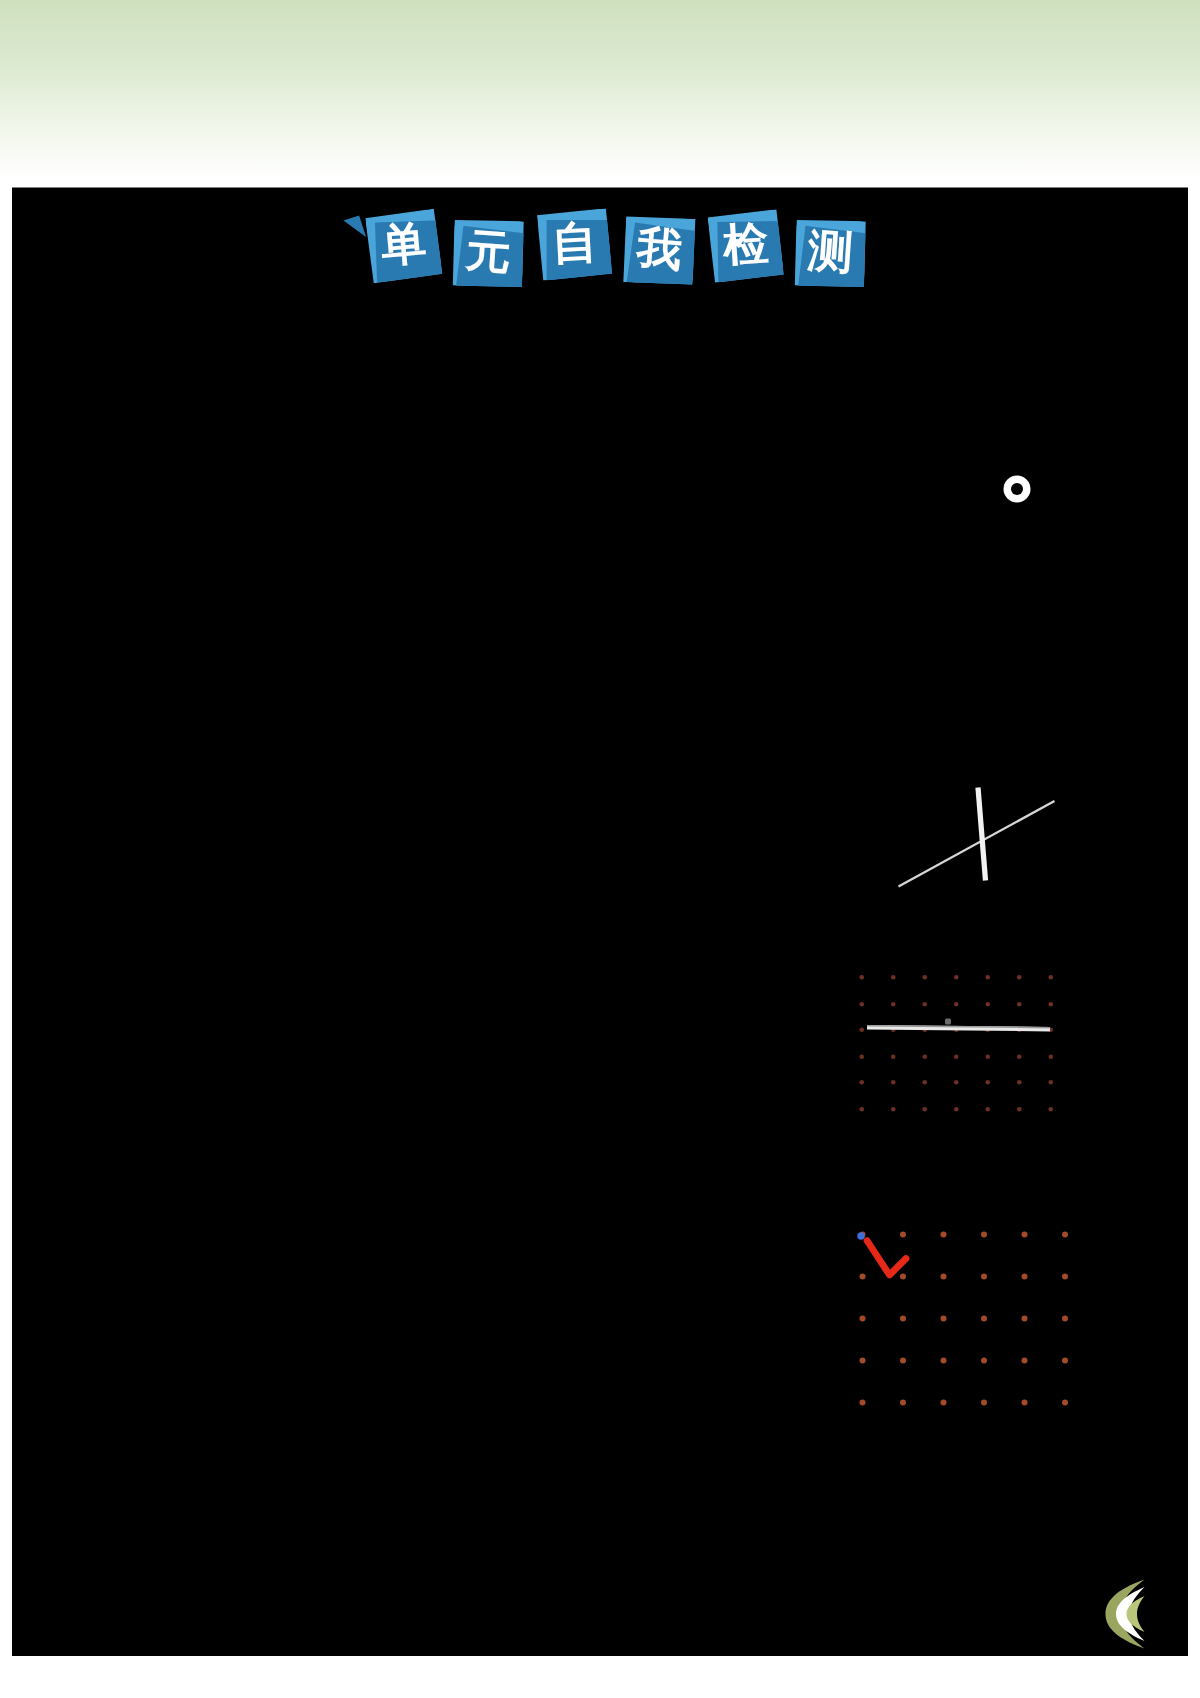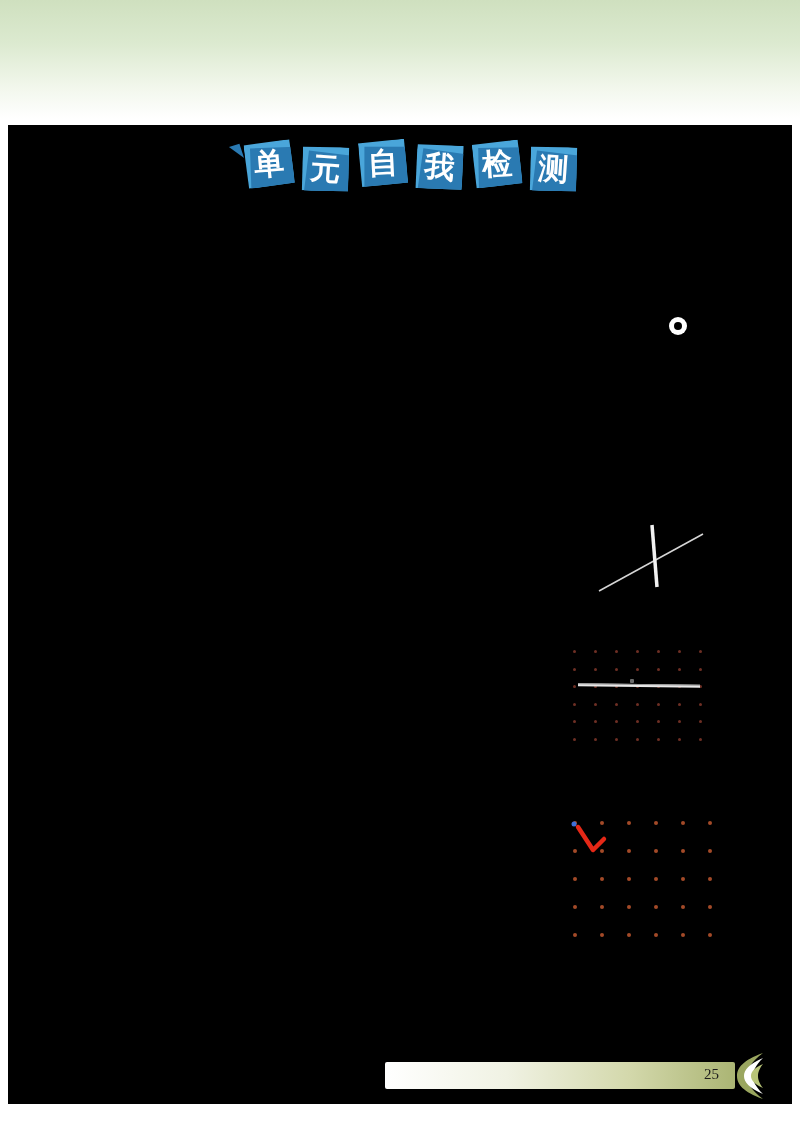--- a/index.html
+++ b/index.html
@@ -228,23 +228,20 @@
         <span style="margin: auto; width: 4px; height: 4px; border-radius: 50%; background: rgb(163, 74, 40);"></span>
         <span style="margin: auto; width: 4px; height: 4px; border-radius: 50%; background: rgb(163, 74, 40);"></span>
         <span style="margin: auto; width: 4px; height: 4px; border-radius: 50%; background: rgb(163, 74, 40);"></span>
         <span style="margin: auto; width: 4px; height: 4px; border-radius: 50%; background: rgb(163, 74, 40);"></span>
       </div>
     <svg class="angle-mark" viewBox="0 0 44 44">
       <circle cx="4" cy="6" r="2.5" fill="#3f6fd8"></circle>
       <polyline points="8,9 23,32 34,21" fill="none" stroke-width="4.5" stroke-linejoin="round" stroke-linecap="round" stroke="#e52817"></polyline>
     </svg>
 
-    <div class="footer-bar">
-      <span class="page-number">25</span>
-    </div>
     <svg class="book-icon" viewBox="0 0 30 48">
       <path d="M28 1 C8 8 2 16 2 24 C2 32 8 40 28 47 C16 38 12 31 12 24 C12 17 16 10 28 1 Z" fill="#9aa65f"></path>
       <path d="M28 6 C14 12 9 18 9 24 C9 30 14 36 28 42 C20 34 18 29 18 24 C18 19 20 14 28 6 Z" fill="#ffffff"></path>
       <path d="M28 12 C19 16 16 20 16 24 C16 28 19 32 28 36 C24 31 23 27 23 24 C23 21 24 17 28 12 Z" fill="#b9c578"></path>
     </svg>
 
   </div>
 </div>
 
 </body></html>

